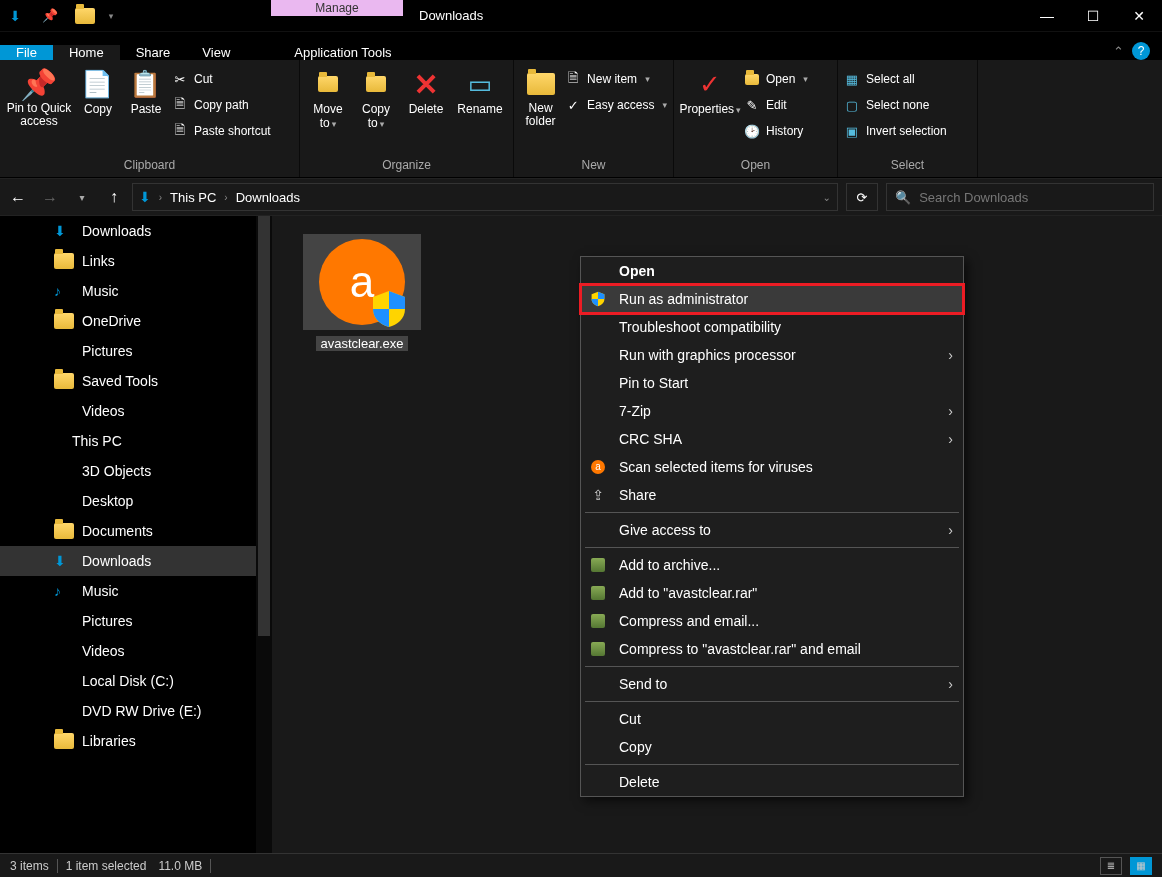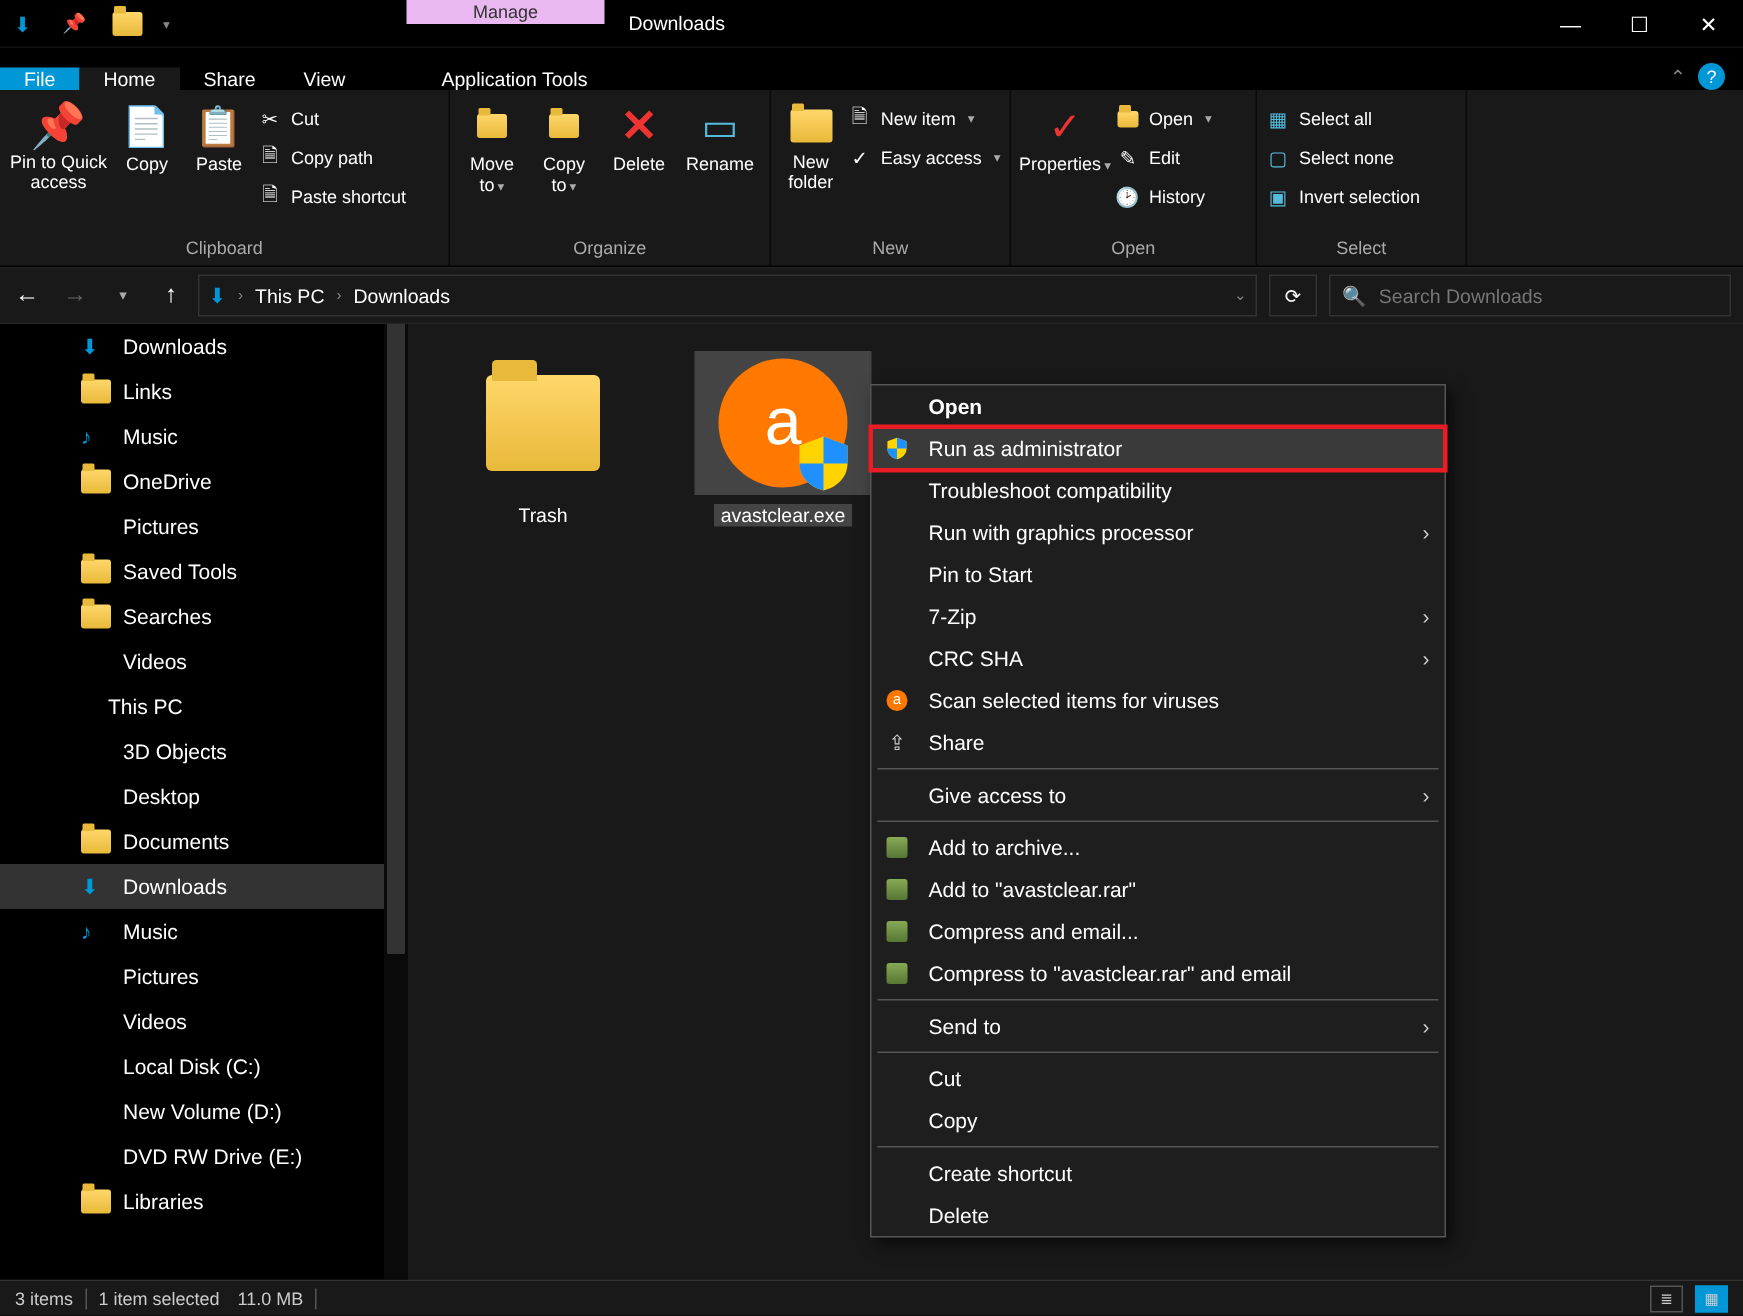--- a/index.html
+++ b/index.html
@@ -322,24 +322,20 @@
       </div>
       <div class="sitem">
         <span class="sidem-ic"><span class="ic-pic"></span></span>
         <span>Pictures</span>
       </div>
       <div class="sitem">
         <span class="sidem-ic"><span class="ic-folder"></span></span>
         <span>Saved Tools</span>
       </div>
       <div class="sitem">
-        <span class="sidem-ic"><span class="ic-folder"></span></span>
-        <span>Searches</span>
-      </div>
-      <div class="sitem">
         <span class="sidem-ic"><span class="ic-pic"></span></span>
         <span>Videos</span>
       </div>
       <div class="sitem l0">
         <span class="sidem-ic"><span class="ic-pc"></span></span>
         <span>This PC</span>
       </div>
       <div class="sitem">
         <span class="sidem-ic"><span class="ic-pic"></span></span>
         <span>3D Objects</span>
@@ -367,38 +363,28 @@
       <div class="sitem">
         <span class="sidem-ic"><span class="ic-pic"></span></span>
         <span>Videos</span>
       </div>
       <div class="sitem">
         <span class="sidem-ic"><span class="ic-drive"></span></span>
         <span>Local Disk (C:)</span>
       </div>
       <div class="sitem">
         <span class="sidem-ic"><span class="ic-drive"></span></span>
-        <span>New Volume (D:)</span>
-      </div>
-      <div class="sitem">
-        <span class="sidem-ic"><span class="ic-drive"></span></span>
         <span>DVD RW Drive (E:)</span>
       </div>
       <div class="sitem">
         <span class="sidem-ic"><span class="ic-folder"></span></span>
         <span>Libraries</span>
       </div>
     </div>
   <div class="content">
-    <div class="fileitem">
-      <div class="thumb">
-          <div class="folder-glyph"></div>
-        </div>
-      <div class="name">Trash</div>
-    </div>
     <div class="fileitem selected">
       <div class="thumb">
         <div class="avast">
           <span class="a">a</span>
           <svg class="shield" viewBox="0 0 40 40">
             <path d="M20 2 L36 8 V20 C36 30 28 36 20 38 C12 36 4 30 4 20 V8 Z" fill="#ffd400"></path>
             <path d="M20 2 L36 8 V20 H20 Z" fill="#1e90ff"></path>
             <path d="M4 20 H20 V38 C12 36 4 30 4 20 Z" fill="#1e90ff"></path>
           </svg>
         </div>
@@ -489,23 +475,20 @@
     </div>
     <div class="msep"></div>
     <div class="mi">
       <span>Cut</span>
     </div>
     <div class="mi">
       <span>Copy</span>
     </div>
     <div class="msep"></div>
     <div class="mi">
-      <span>Create shortcut</span>
-    </div>
-    <div class="mi">
       <span>Delete</span>
     </div>
   </div>
 
 <div class="statusbar">
   <span>3 items</span>
   <span class="ssep"></span>
   <span>1 item selected</span>
   <span style="margin-left:4px">11.0 MB</span>
   <span class="ssep"></span>

